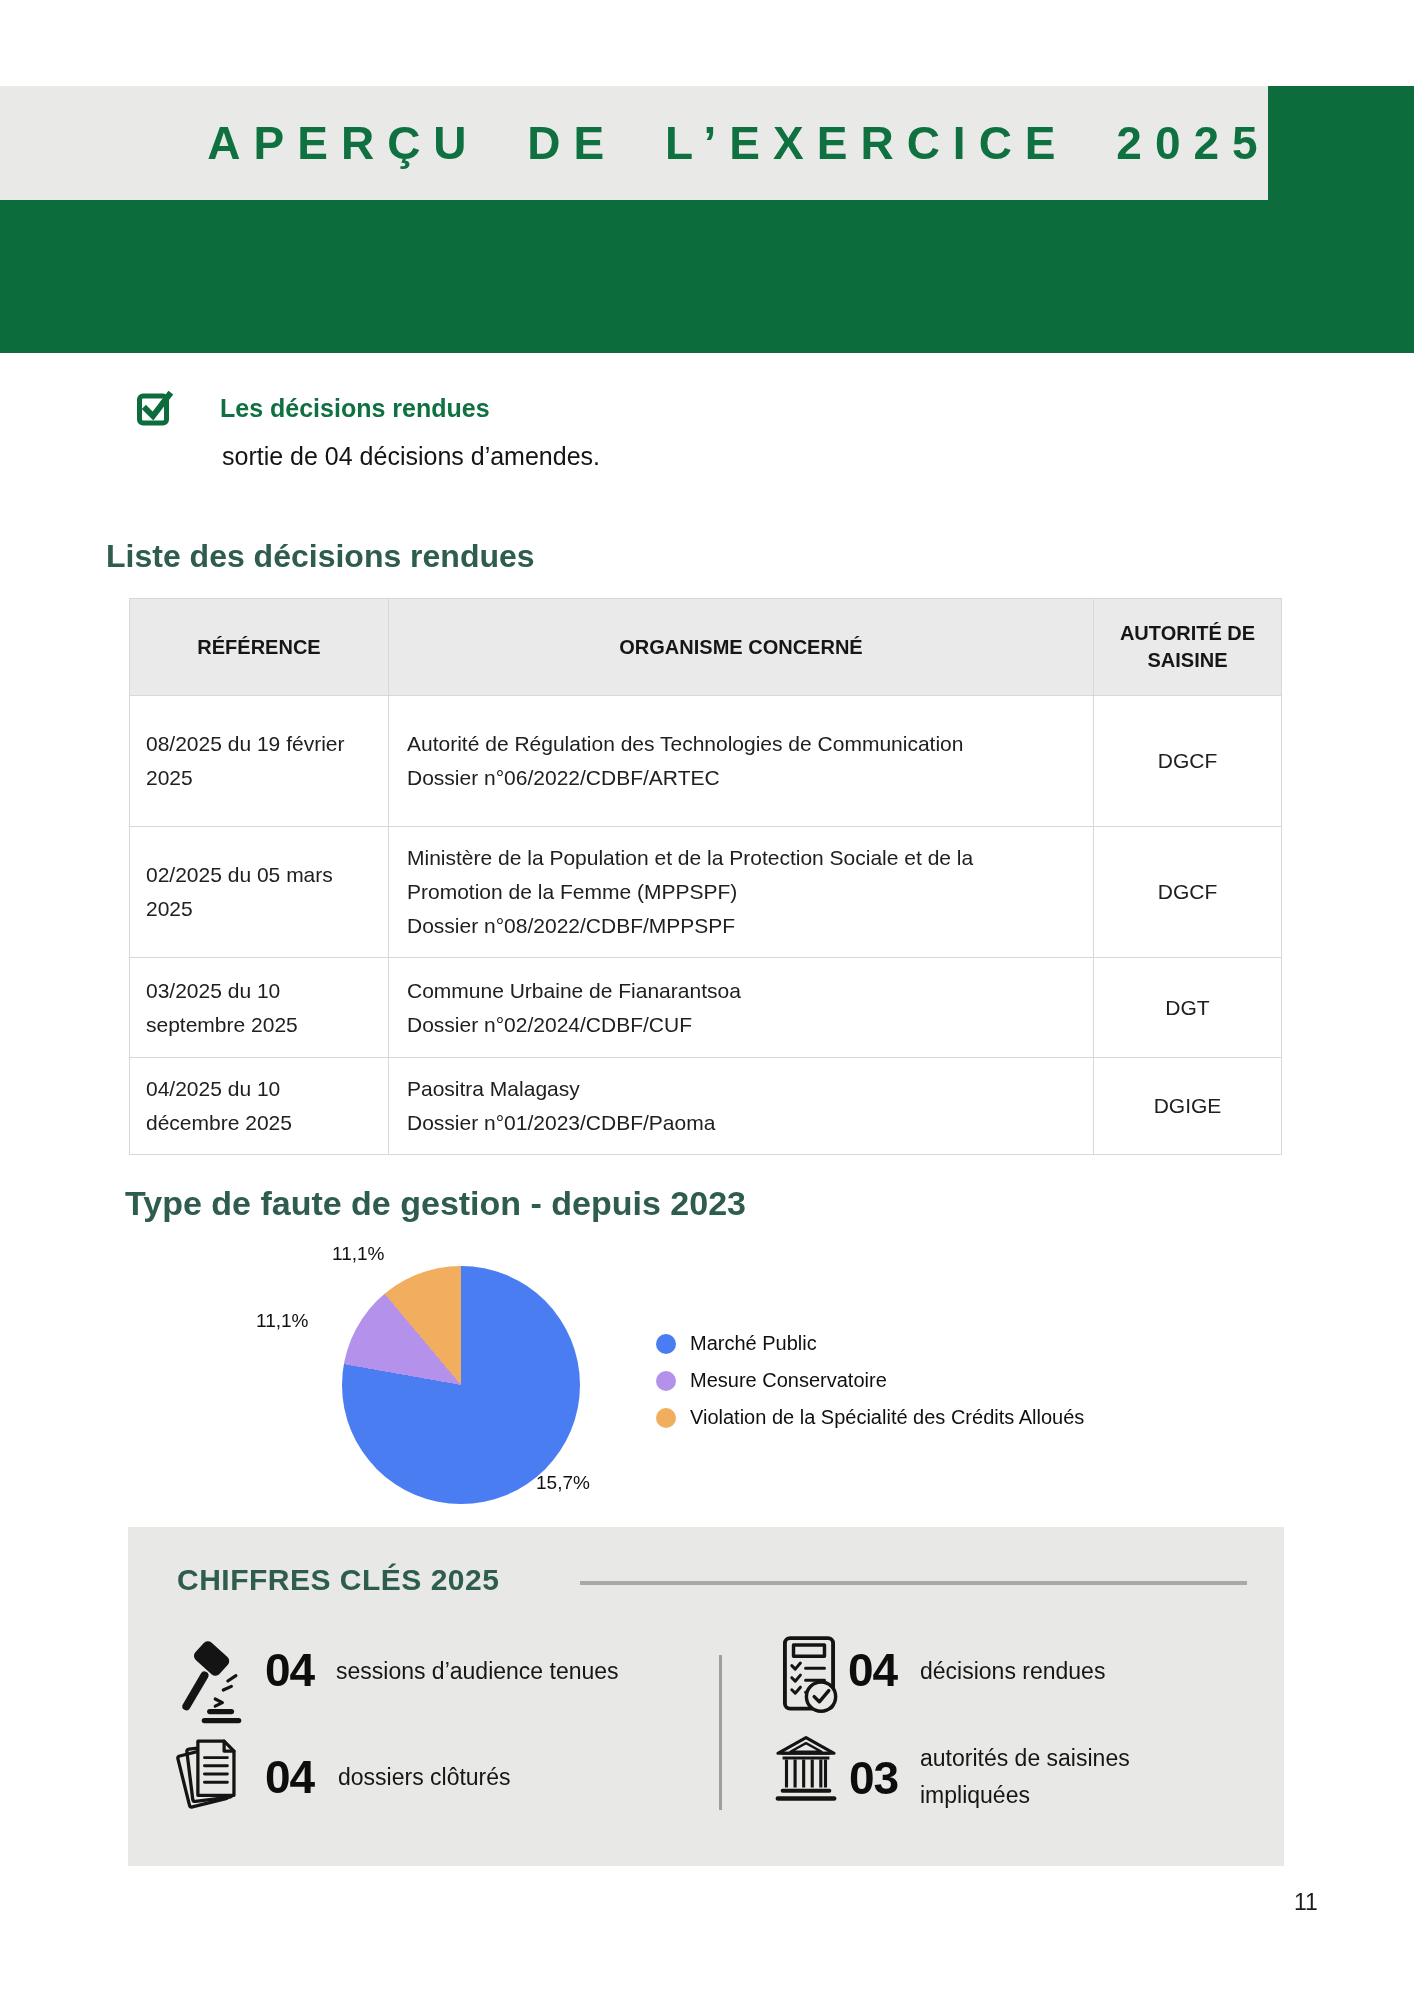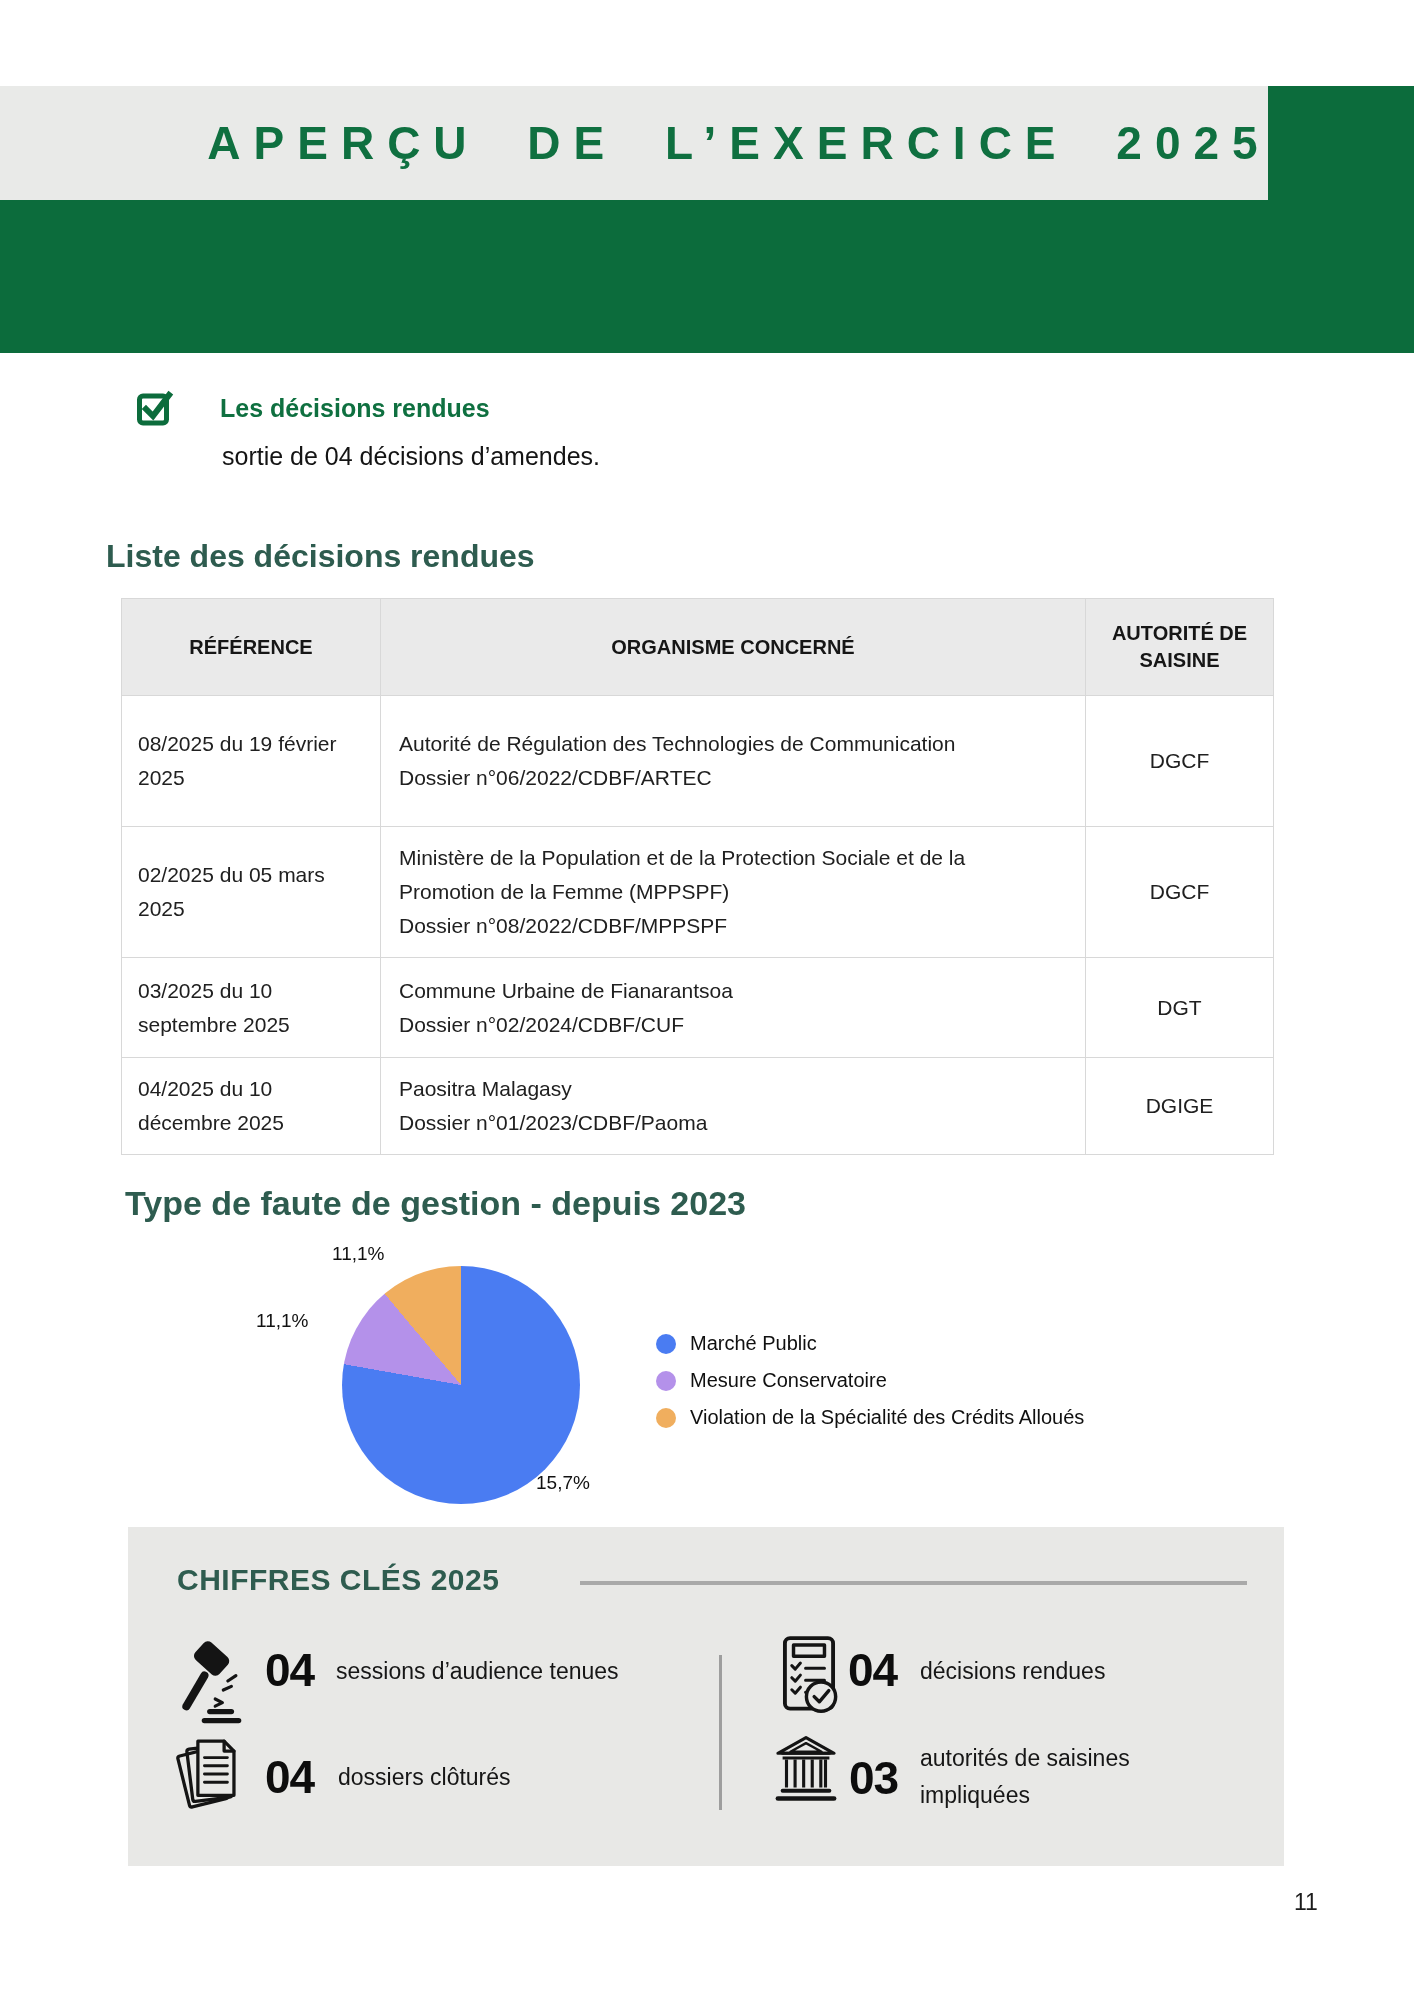--- a/index.html
+++ b/index.html
@@ -26,21 +26,21 @@
   .action-line2{text-align:left;}
 
   
   .check-icon{position:absolute;left:136px;top:388px;width:40px;height:40px;}
   .sec-heading{position:absolute;left:220px;top:394px;font-size:25px;font-weight:700;color:var(--green-title);}
   .para{position:absolute;left:222px;top:432px;width:1070px;font-size:25px;line-height:49px;color:#141414;}
   .para-line1{text-align:justify;text-align-last:justify;}
   .list-heading{position:absolute;left:106px;top:538px;font-size:32px;font-weight:700;color:var(--teal);}
 
   
-  .dec-table{position:absolute;left:121px;top:598px;width:1152px;border-collapse:collapse;table-layout:fixed;}
+  .dec-table{position:absolute;left:129px;top:598px;width:1152px;border-collapse:collapse;table-layout:fixed;}
   .dec-table col.c1{width:259px;} .dec-table col.c2{width:705px;} .dec-table col.c3{width:188px;}
   .dec-table th,.dec-table td{border:1px solid #d8d8d8;vertical-align:middle;}
   .dec-table thead th{height:97px;background:#eaeaea;font-size:20px;font-weight:700;text-align:center;color:#161616;line-height:27px;padding:0 14px;}
   .dec-table td{font-size:21px;line-height:34px;color:#202020;}
   .dec-table td.ref{padding:10px 36px 10px 16px;height:131px;}
   .dec-table td.org{padding:10px 20px 10px 18px;white-space:pre-line;}
   .dec-table td.aut{text-align:center;}
   .dec-table tr.r1 td,.dec-table tr.r2 td{height:131px;}
   .dec-table tr.r3 td{height:100px;}
   .dec-table tr.r4 td{height:97px;}

